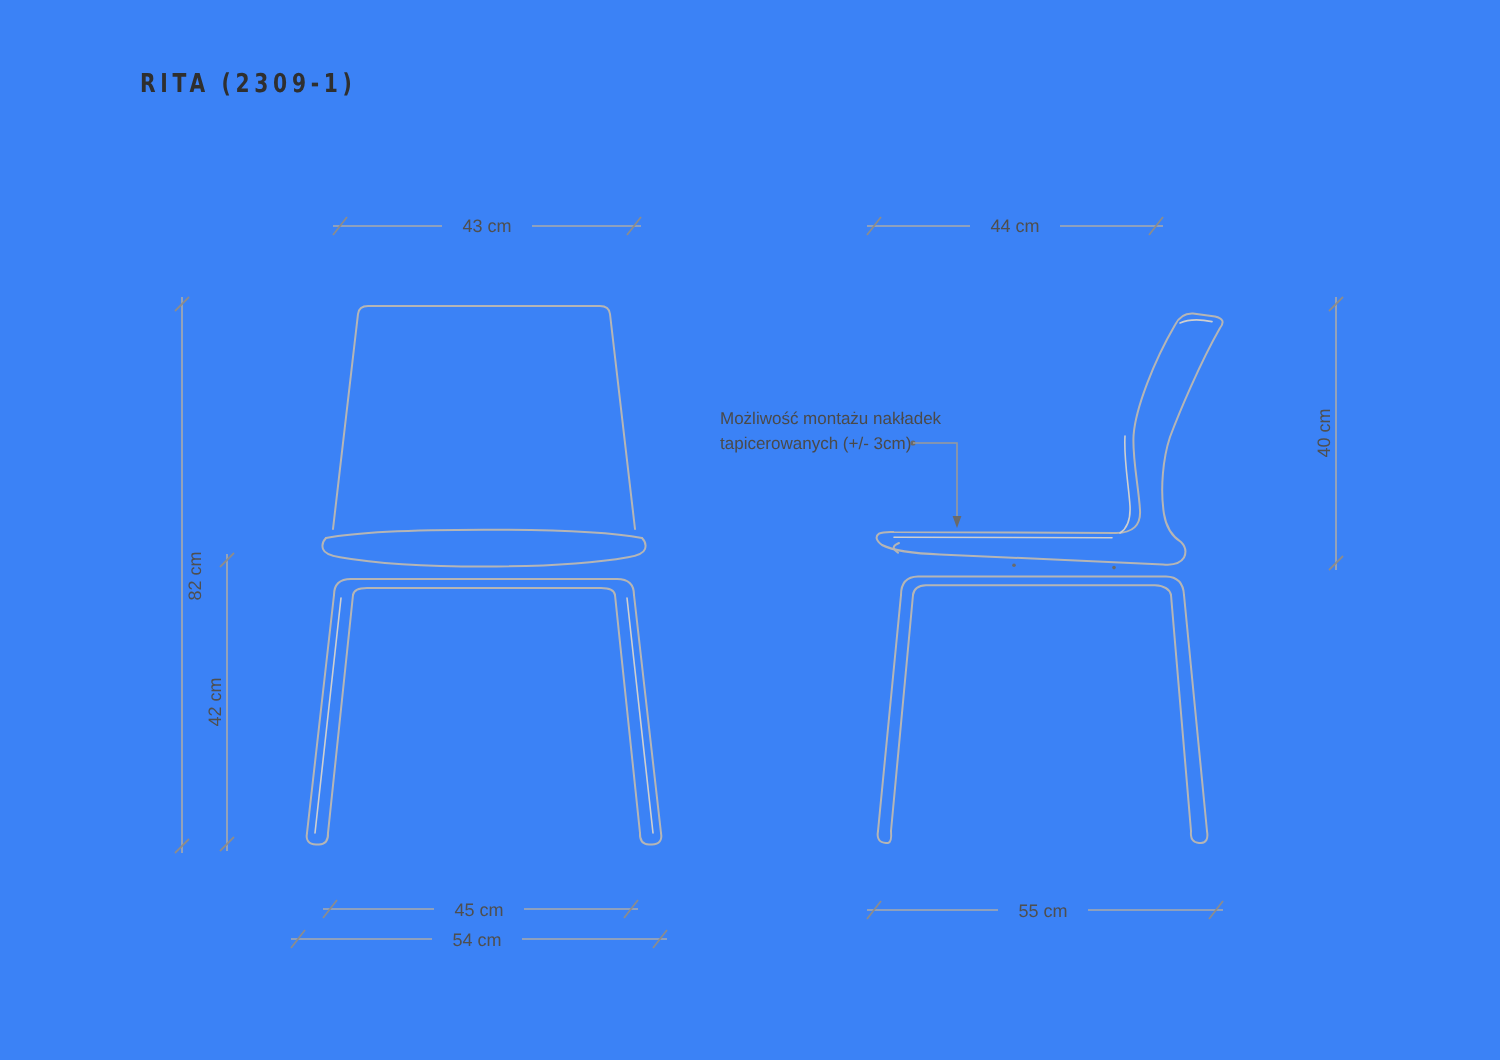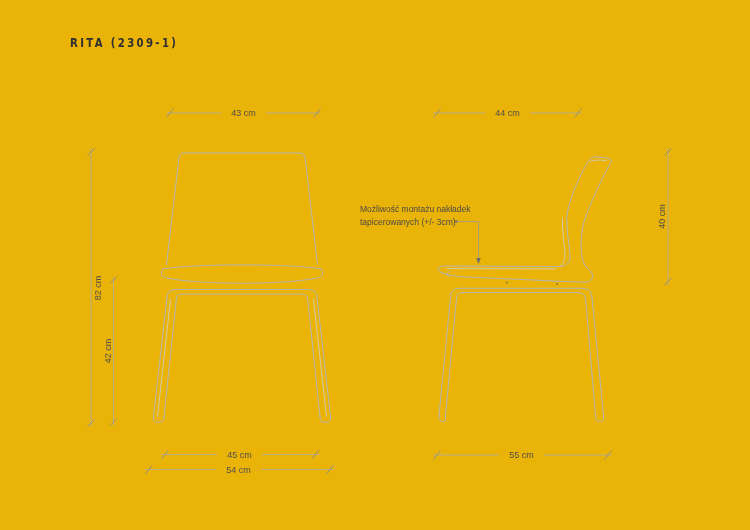--- a/index.html
+++ b/index.html
@@ -1,21 +1,21 @@
 <!DOCTYPE html>
 <html><head>
 <meta charset="utf-8">
 <style>
   html,body{margin:0;padding:0;}
   body{
     width:750px;height:530px;background:#ffffff;
     font-family:"Liberation Sans",sans-serif;
     position:relative;overflow:hidden;
   }
-  .sheet{position:absolute;inset:0;background:#eab308;}
+  .sheet{position:absolute;inset:0;background:#3b82f6;}
   .title{
     position:absolute;left:70px;top:35px;
     font-family:"DejaVu Sans",sans-serif;
     font-size:13px;font-weight:bold;letter-spacing:3px;
     color:#2f2f2f;
     transform:scaleX(0.78);transform-origin:left center;
     white-space:nowrap;
   }
   svg{position:absolute;left:0;top:0;}
   .draw{stroke:#b5b5b5;stroke-width:1;fill:none;stroke-linecap:round;stroke-linejoin:round;}

